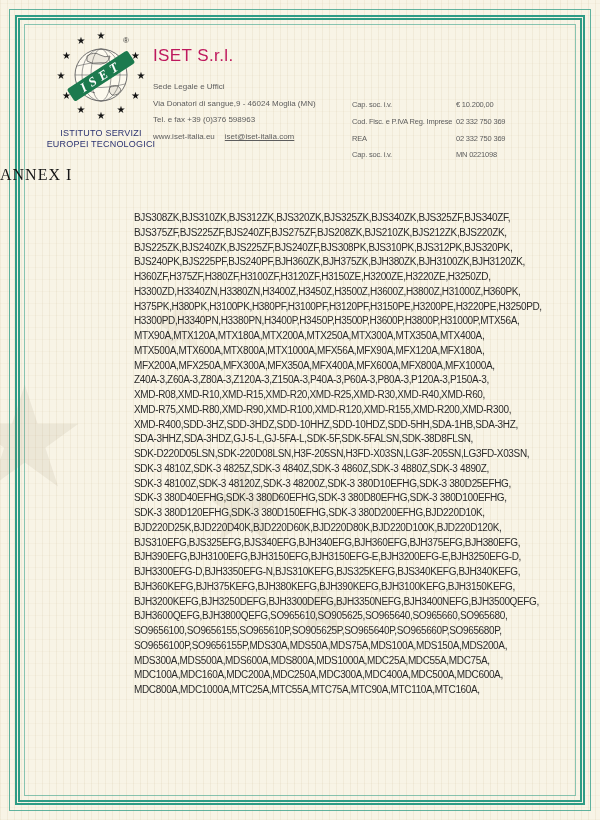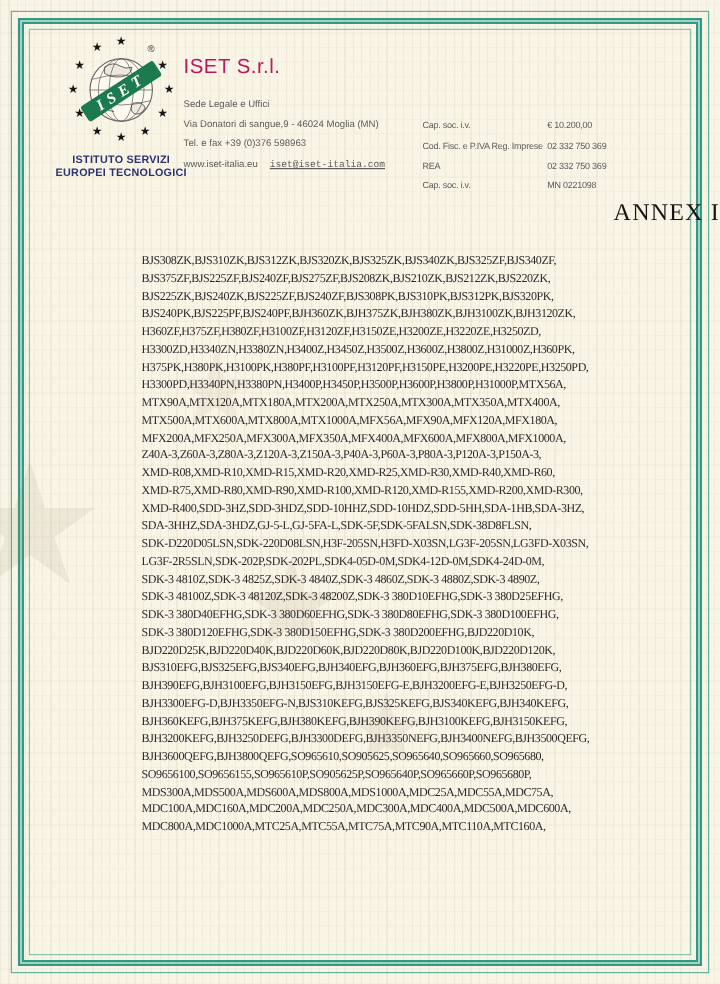--- a/index.html
+++ b/index.html
@@ -25,42 +25,42 @@
   .wm::before{content:"★";}
   .wm1{left:-38px;top:368px;font-size:140px;}
   .wm2{left:196px;top:452px;font-size:105px;}
   .wm3{left:286px;top:568px;font-size:80px;}
   .wm4{left:142px;top:282px;font-size:84px;color:rgba(135,120,90,0.07);}
 
   
   .logo{position:absolute;left:46px;top:28px;width:110px;text-align:center;}
   .logo svg{display:block;margin:0 auto;}
   .lstar{font-size:10px;fill:#141414;}
-  .logo-caption{margin-top:4px;font-size:9px;font-weight:700;color:#2b3270;
+  .logo-caption{margin-top:4px;font-size:9px;font-weight:400;color:#2b3270;
     letter-spacing:0.2px;line-height:10.5px;white-space:nowrap;}
 
   
   .company{position:absolute;left:153px;top:46px;}
   .company-name{font-size:17px;color:#be185d;letter-spacing:0.4px;}
   .addr{margin-top:13px;font-size:8px;color:#5d5d5d;line-height:16.6px;white-space:nowrap;}
   .contact-row span{margin-right:10px;}
-  .contact-row a{color:#5d5d5d;text-decoration:underline;font-family:Liberation Mono, monospace;}
+  .contact-row a{color:#5d5d5d;text-decoration:underline;}
 
   
   .registry{position:absolute;left:352px;top:97px;width:215px;font-size:7.5px;
     letter-spacing:-0.2px;color:#5d5d5d;}
   .reg-row{display:flex;line-height:16.8px;}
   .reg-label{width:104px;flex-shrink:0;white-space:nowrap;}
   .reg-value{white-space:nowrap;text-align:right;}
 
   
-  .annex-title{position:absolute;left:0;right:0;top:166px;text-align:right;
-    font-family:"Liberation Serif",serif;font-size:20px;letter-spacing:1px;color:#161616;}
-  .annex-body{position:absolute;left:118px;top:211px;width:380px;
-    font-family:Liberation Serif, serif;font-size:10px;letter-spacing:-0.35px;
+  .annex-title{position:absolute;left:0;right:0;top:166px;text-align:left;
+    font-family:"Liberation Serif",serif;font-size:16px;letter-spacing:1px;color:#161616;}
+  .annex-body{position:absolute;left:134px;top:211px;width:380px;
+    font-family:Liberation Sans, sans-serif;font-size:10px;letter-spacing:-0.35px;
     color:#2b2b2b;}
   .annex-line{white-space:nowrap;height:14.75px;line-height:14.75px;}
 </style>
 </head>
 <body>
 
 <div class="page">
 
   <div class="frame-a"></div>
   <div class="frame-b"></div>
@@ -155,31 +155,31 @@
       <div class="annex-line">H3300PD,H3340PN,H3380PN,H3400P,H3450P,H3500P,H3600P,H3800P,H31000P,MTX56A,</div>
       <div class="annex-line">MTX90A,MTX120A,MTX180A,MTX200A,MTX250A,MTX300A,MTX350A,MTX400A,</div>
       <div class="annex-line">MTX500A,MTX600A,MTX800A,MTX1000A,MFX56A,MFX90A,MFX120A,MFX180A,</div>
       <div class="annex-line">MFX200A,MFX250A,MFX300A,MFX350A,MFX400A,MFX600A,MFX800A,MFX1000A,</div>
       <div class="annex-line">Z40A-3,Z60A-3,Z80A-3,Z120A-3,Z150A-3,P40A-3,P60A-3,P80A-3,P120A-3,P150A-3,</div>
       <div class="annex-line">XMD-R08,XMD-R10,XMD-R15,XMD-R20,XMD-R25,XMD-R30,XMD-R40,XMD-R60,</div>
       <div class="annex-line">XMD-R75,XMD-R80,XMD-R90,XMD-R100,XMD-R120,XMD-R155,XMD-R200,XMD-R300,</div>
       <div class="annex-line">XMD-R400,SDD-3HZ,SDD-3HDZ,SDD-10HHZ,SDD-10HDZ,SDD-5HH,SDA-1HB,SDA-3HZ,</div>
       <div class="annex-line">SDA-3HHZ,SDA-3HDZ,GJ-5-L,GJ-5FA-L,SDK-5F,SDK-5FALSN,SDK-38D8FLSN,</div>
       <div class="annex-line">SDK-D220D05LSN,SDK-220D08LSN,H3F-205SN,H3FD-X03SN,LG3F-205SN,LG3FD-X03SN,</div>
-      <div class="annex-line">LG3F-2R5SLN,SDK-202P,SDK-202PL,SDK4-05D-0M,SDK4-12D-0M,SDK4-24D-0M,</div>
       <div class="annex-line">SDK-3 4810Z,SDK-3 4825Z,SDK-3 4840Z,SDK-3 4860Z,SDK-3 4880Z,SDK-3 4890Z,</div>
       <div class="annex-line">SDK-3 48100Z,SDK-3 48120Z,SDK-3 48200Z,SDK-3 380D10EFHG,SDK-3 380D25EFHG,</div>
       <div class="annex-line">SDK-3 380D40EFHG,SDK-3 380D60EFHG,SDK-3 380D80EFHG,SDK-3 380D100EFHG,</div>
       <div class="annex-line">SDK-3 380D120EFHG,SDK-3 380D150EFHG,SDK-3 380D200EFHG,BJD220D10K,</div>
       <div class="annex-line">BJD220D25K,BJD220D40K,BJD220D60K,BJD220D80K,BJD220D100K,BJD220D120K,</div>
       <div class="annex-line">BJS310EFG,BJS325EFG,BJS340EFG,BJH340EFG,BJH360EFG,BJH375EFG,BJH380EFG,</div>
       <div class="annex-line">BJH390EFG,BJH3100EFG,BJH3150EFG,BJH3150EFG-E,BJH3200EFG-E,BJH3250EFG-D,</div>
       <div class="annex-line">BJH3300EFG-D,BJH3350EFG-N,BJS310KEFG,BJS325KEFG,BJS340KEFG,BJH340KEFG,</div>
       <div class="annex-line">BJH360KEFG,BJH375KEFG,BJH380KEFG,BJH390KEFG,BJH3100KEFG,BJH3150KEFG,</div>
       <div class="annex-line">BJH3200KEFG,BJH3250DEFG,BJH3300DEFG,BJH3350NEFG,BJH3400NEFG,BJH3500QEFG,</div>
       <div class="annex-line">BJH3600QEFG,BJH3800QEFG,SO965610,SO905625,SO965640,SO965660,SO965680,</div>
       <div class="annex-line">SO9656100,SO9656155,SO965610P,SO905625P,SO965640P,SO965660P,SO965680P,</div>
+      <div class="annex-line">SO9656100P,SO9656155P,MDS30A,MDS50A,MDS75A,MDS100A,MDS150A,MDS200A,</div>
       <div class="annex-line">MDS300A,MDS500A,MDS600A,MDS800A,MDS1000A,MDC25A,MDC55A,MDC75A,</div>
       <div class="annex-line">MDC100A,MDC160A,MDC200A,MDC250A,MDC300A,MDC400A,MDC500A,MDC600A,</div>
       <div class="annex-line">MDC800A,MDC1000A,MTC25A,MTC55A,MTC75A,MTC90A,MTC110A,MTC160A,</div>
     </div>
 
 </div>
 
 </body></html>

